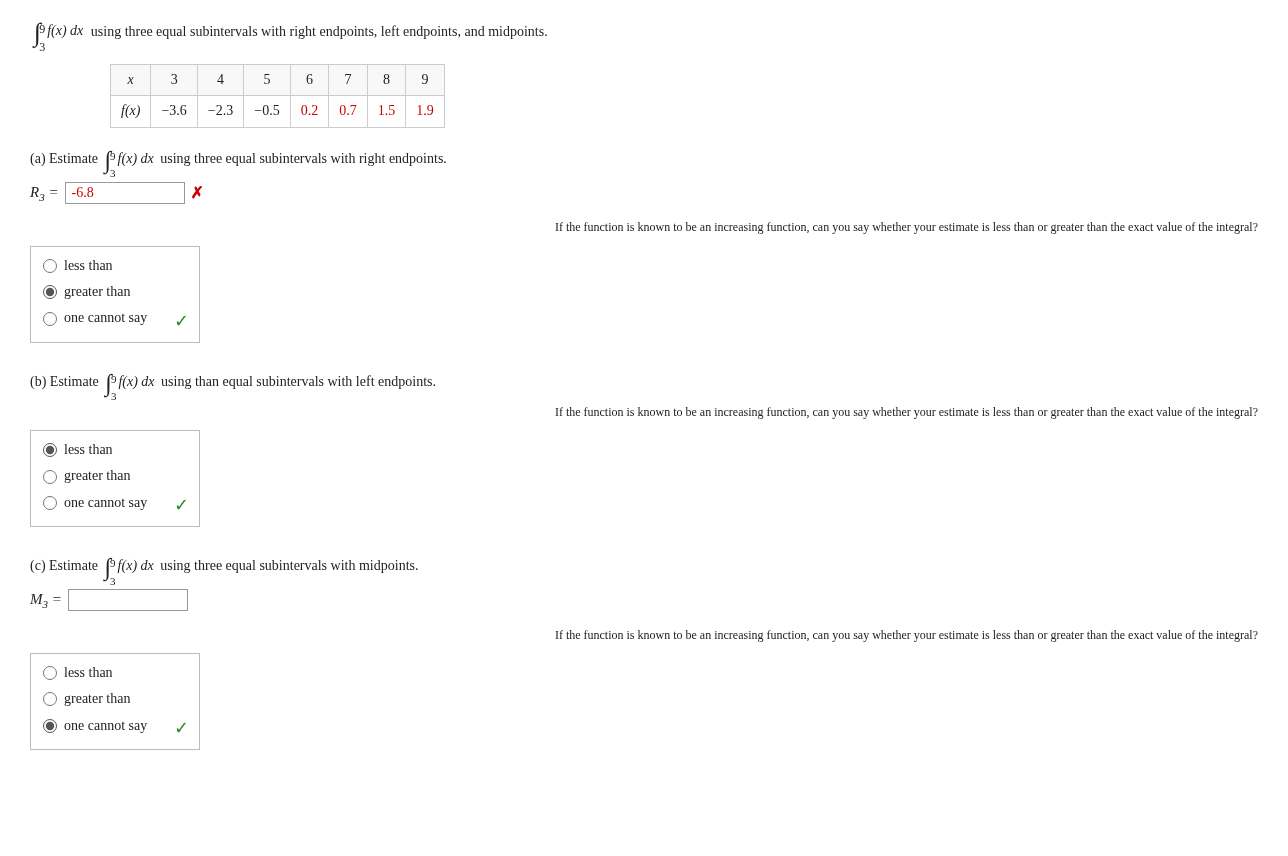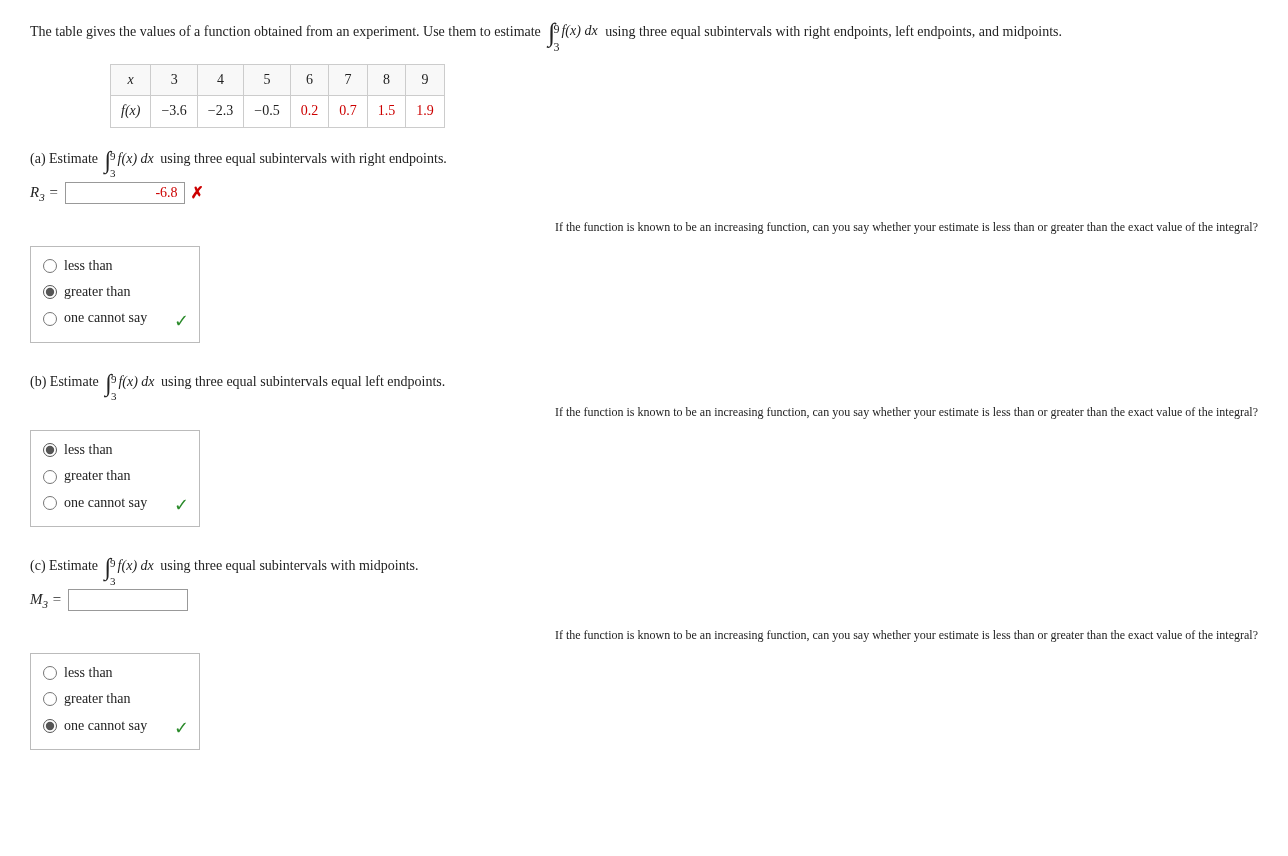--- a/index.html
+++ b/index.html
@@ -57,21 +57,20 @@
     .answer-label {
       font-style: italic;
       font-size: 15px;
     }
     .answer-input {
       border: 1px solid #999;
       padding: 2px 6px;
       font-size: 14px;
       width: 120px;
       font-family: Georgia, serif;
-      text-align: right;
     }
     .answer-input.has-value {
       color: #cc0000;
     }
     .x-icon {
       color: #cc0000;
       font-size: 16px;
       font-weight: bold;
     }
     .question-text {
@@ -110,21 +109,20 @@
       color: #2a8a2a;
       font-size: 18px;
     }
     
     sub { font-size: 11px; }
   </style>
 </head>
 <body>
 
 <div class="intro-text">
-  <span>The table gives the values of a function obtained from an experiment. Use them to estimate</span>
   
   <span style="display:inline-flex; align-items:flex-start; gap:1px; vertical-align:middle; margin: 0 4px;">
     <span style="font-size:26px; line-height:1; position:relative; display:inline-block;">∫</span>
     <span style="display:inline-flex; flex-direction:column; justify-content:space-between; font-size:12px; height:26px; margin-left:-3px; margin-right:1px;">
       <span>9</span>
       <span>3</span>
     </span>
     <span style="font-style:italic; font-size:14px;"><i>f</i>(<i>x</i>) <i>dx</i></span>
   </span>
   <span>using three equal subintervals with right endpoints, left endpoints, and midpoints.</span>
@@ -195,21 +193,21 @@
   <div class="section-label">
     <span>(b) Estimate</span>
     <span style="display:inline-flex; align-items:flex-start; gap:1px; vertical-align:middle; margin: 0 3px;">
       <span style="font-size:24px; line-height:1;">∫</span>
       <span style="display:inline-flex; flex-direction:column; font-size:11px; height:24px; margin-left:-2px; margin-right:1px;">
         <span>9</span>
         <span>3</span>
       </span>
       <span style="font-style:italic; font-size:14px;"><i>f</i>(<i>x</i>) <i>dx</i></span>
     </span>
-    <span>using three equal subintervals equal left endpoints.</span>
+    <span>using than equal subintervals with left endpoints.</span>
   </div>
   <div class="question-text">If the function is known to be an increasing function, can you say whether your estimate is less than or greater than the exact value of the integral?</div>
   <div class="radio-box">
     <div class="radio-option">
       <input type="radio" class="radio-input" name="radio-b" checked="" style="">
       <span>less than</span>
     </div>
     <div class="radio-option">
       <input type="radio" class="radio-input" name="radio-b" style="">
       <span>greater than</span>

